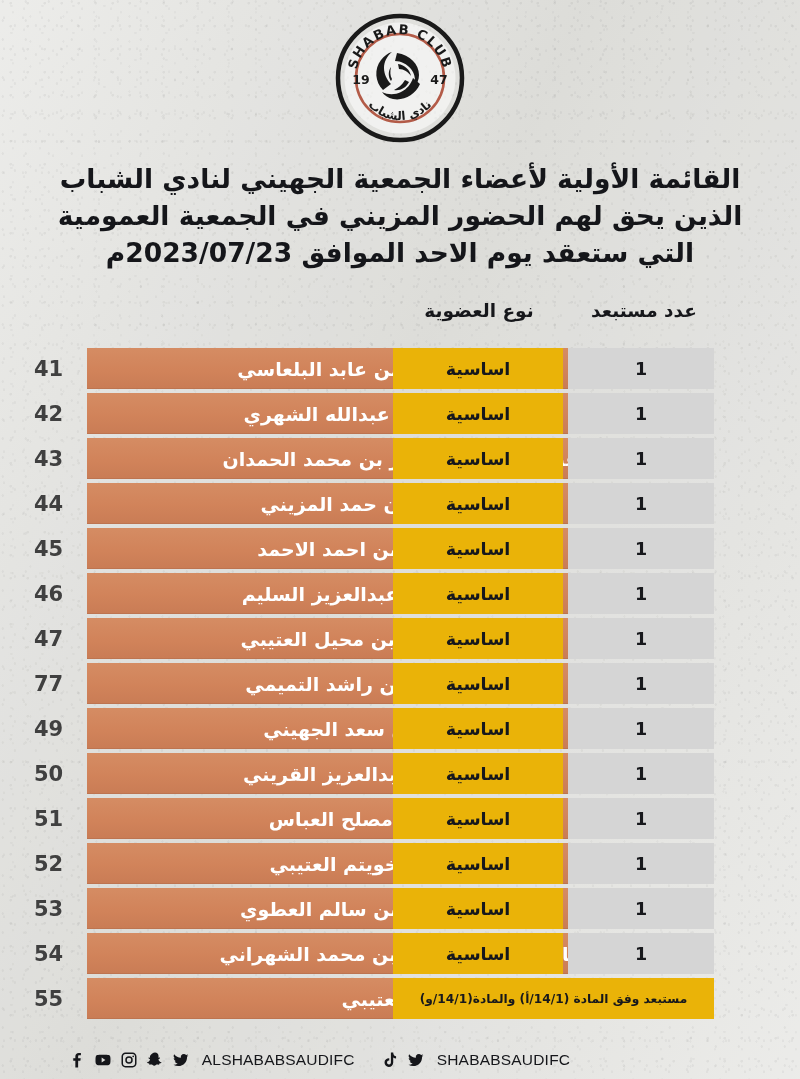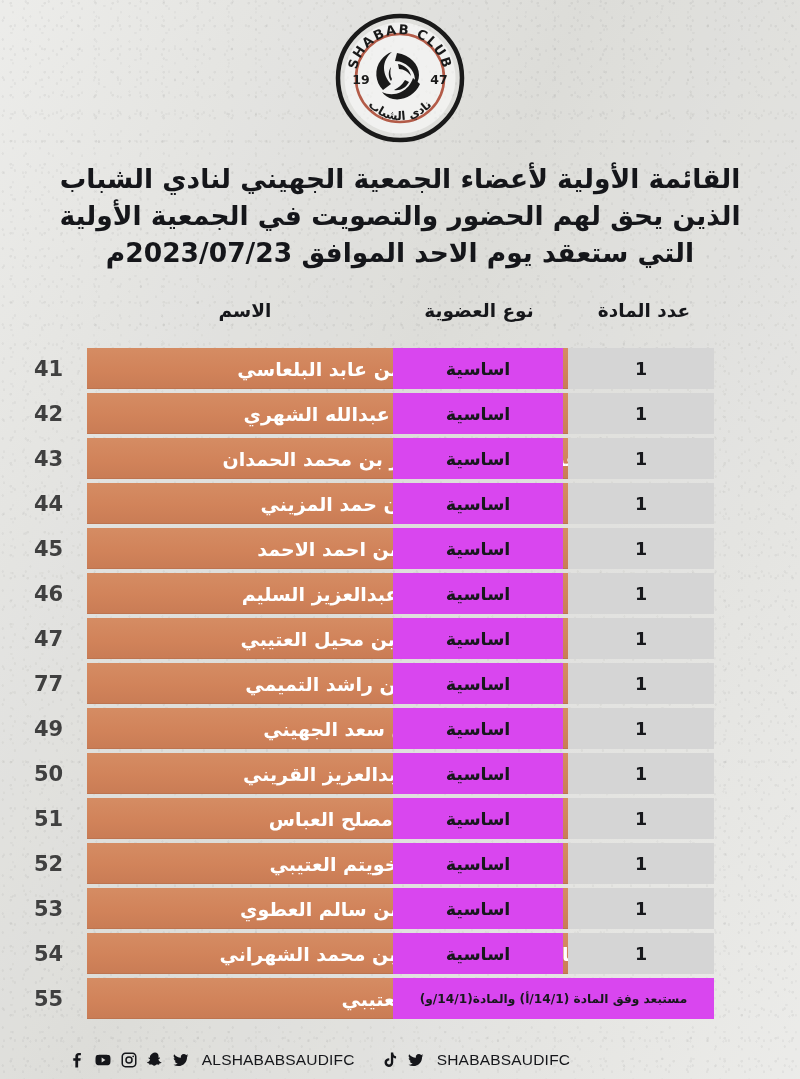--- a/index.html
+++ b/index.html
@@ -130,21 +130,21 @@
     color: #ffffff;
     font-size: 19px;
     font-weight: bold;
     padding: 0 14px;
     box-shadow: inset 0 -1px 0 rgba(0,0,0,0.06);
   }
 
   .cell-type {
     right: 237px;
     width: 170px;
-    background: #d946ef;
+    background: #eab308;
     color: #17181c;
     font-size: 17.5px;
     font-weight: bold;
     z-index: 2;
   }
   .cell-type.excluded {
     font-size: 12.2px;
     font-weight: bold;
     letter-spacing: -0.2px;
     padding: 0 4px;
@@ -253,30 +253,29 @@
         <path d="M -17,14 C -25,6 -26,-7 -19,-16 C -16,-20 -12,-23 -8,-24 C -13,-20 -16,-14 -16,-8 C -16,-2 -13,4 -9,8 Z"></path>
         <path d="M -2,-12 C 5,-11 10,-6 11,0 C 8,-4 4,-7 -1,-7 Z"></path>
         <path d="M 9,6 C 6,12 0,15 -6,14 C -2,12 2,9 5,4 Z"></path>
         <path d="M -9,5 C -12,1 -12,-5 -9,-9 C -10,-5 -10,0 -8,3 Z"></path>
       </g>
     </svg>
   </div>
 
   <div class="title-block">
     <div class="title-line">القائمة الأولية لأعضاء الجمعية الجهيني لنادي الشباب</div>
-    <div class="title-line">الذين يحق لهم الحضور والتصويت في الجمعية الأولية</div>
+    <div class="title-line">الذين يحق لهم الحضور المزيني في الجمعية العمومية</div>
     <div class="title-line">التي ستعقد يوم الاحد الموافق 2023/07/23م</div>
   </div>
 
   <div class="table-area">
 
     <div class="thead">
-      <div class="th th-name">الاسم</div>
       <div class="th th-type">نوع العضوية</div>
-      <div class="th th-votes">عدد المادة</div>
+      <div class="th th-votes">عدد مستبعد</div>
     </div>
 
     <div class="tbody" id="tbody">
         <div class="row">
           <div class="cell cell-name">الوليد بن سليمان بن عابد البلعاسي</div>
           <div class="cell cell-type">اساسية</div>
           <div class="cell cell-votes">1</div>
           <div class="cell cell-index">41</div>
         </div>
         <div class="row">

